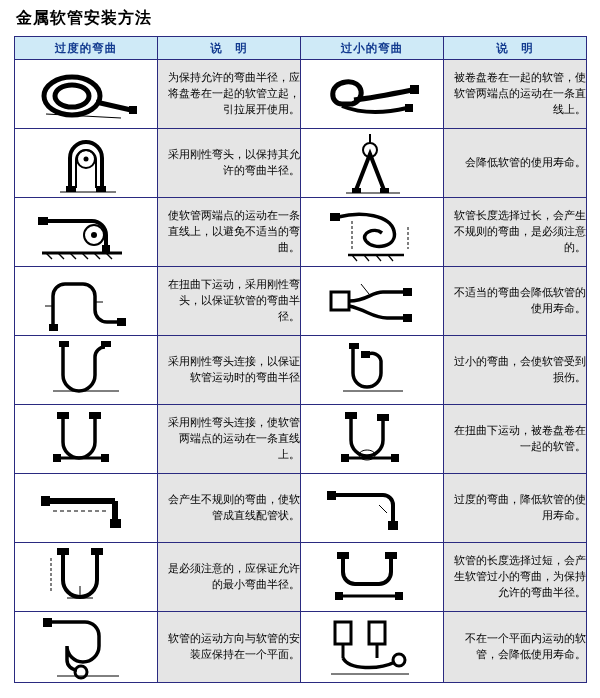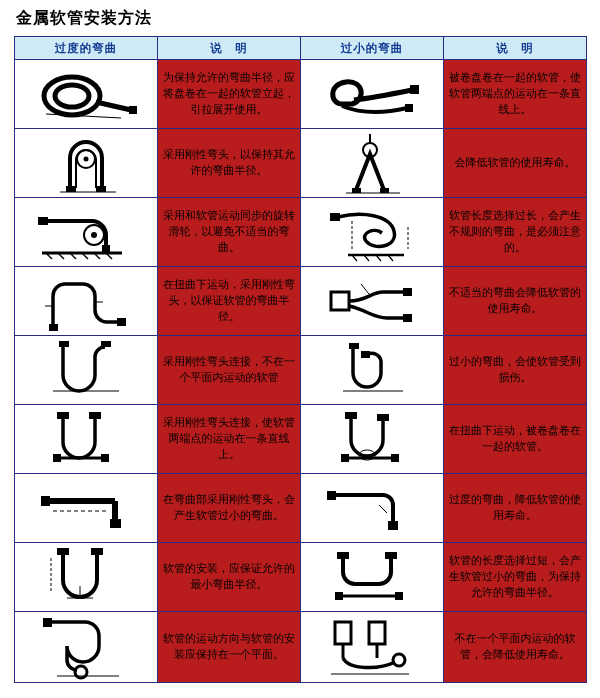--- a/index.html
+++ b/index.html
@@ -50,26 +50,26 @@
   }
   col.img-col { width: 143px; }
   col.txt-col { width: 143px; }
 
   td.img-cell {
     background: #ffffff;
     text-align: center;
     height: 68px;
   }
   td.txt-cell {
-    background: #b91c1c;
+    background: #e5e5e5;
     font-size: 11px;
     line-height: 16px;
     color: #000;
     padding: 4px 6px;
-    text-align: center;
+    text-align: right;
   }
   .fig {
     display: block;
     margin: 0 auto;
   }
   .fig svg { display: block; margin: 0 auto; }
 </style>
 </head>
 <body>
 
@@ -157,21 +157,21 @@
               <path d="M24 20 L70 20 A14 14 0 0 1 84 34 L84 46" fill="none" stroke="#000" stroke-width="4"></path>
               <circle cx="72" cy="34" r="10" fill="none" stroke="#000" stroke-width="2"></circle>
               <circle cx="72" cy="34" r="3" fill="#000"></circle>
               <rect x="16" y="16" width="10" height="8" fill="#000"></rect>
               <rect x="80" y="44" width="8" height="9" fill="#000"></rect>
               <path d="M20 52 L100 52" stroke="#000" stroke-width="3"></path>
               <path d="M24 52 l6 6 M36 52 l6 6 M48 52 l6 6 M60 52 l6 6 M72 52 l6 6 M84 52 l6 6" stroke="#000" stroke-width="1.4"></path>
             </svg>
           </span>
         </td>
-        <td class="txt-cell">采用和软管运动同步的旋转滑轮，以避免不适当的弯曲。</td>
+        <td class="txt-cell">使软管两端点的运动在一条直线上，以避免不适当的弯曲。</td>
         <td class="img-cell">
           <span class="fig">
             <svg width="128" height="62" viewBox="0 0 128 62">
               <path d="M30 16 C54 10 82 14 86 30 C90 46 66 50 58 40 C52 32 66 26 74 32" fill="none" stroke="#000" stroke-width="3.5"></path>
               <rect x="22" y="12" width="10" height="8" fill="#000"></rect>
               <path d="M40 54 L96 54" stroke="#000" stroke-width="2.5"></path>
               <path d="M44 54 l5 6 M56 54 l5 6 M68 54 l5 6 M80 54 l5 6" stroke="#000" stroke-width="1.2"></path>
               <path d="M44 20 L44 48 M100 26 L100 48" stroke="#000" stroke-width="1" stroke-dasharray="3,2"></path>
             </svg>
           </span>
@@ -211,21 +211,21 @@
           <span class="fig">
             <svg width="126" height="62" viewBox="0 0 126 62">
               <path d="M40 8 L40 36 A16 16 0 0 0 72 36 L72 18 A10 10 0 0 1 82 8" fill="none" stroke="#000" stroke-width="3.5"></path>
               <path d="M36 4 L46 4 M78 4 L88 4" stroke="#000" stroke-width="4"></path>
               <rect x="36" y="2" width="10" height="6" fill="#000"></rect>
               <rect x="78" y="2" width="10" height="6" fill="#000"></rect>
               <path d="M30 52 L96 52" stroke="#000" stroke-width="1"></path>
             </svg>
           </span>
         </td>
-        <td class="txt-cell">采用刚性弯头连接，不在一个平面内运动的软管</td>
+        <td class="txt-cell">采用刚性弯头连接，以保证软管运动时的弯曲半径</td>
         <td class="img-cell">
           <span class="fig">
             <svg width="126" height="62" viewBox="0 0 126 62">
               <path d="M44 8 L44 34 A14 14 0 0 0 72 34 L72 22 A9 9 0 0 0 58 16" fill="none" stroke="#000" stroke-width="3.5"></path>
               <rect x="40" y="4" width="10" height="6" fill="#000"></rect>
               <rect x="52" y="12" width="9" height="7" fill="#000"></rect>
               <path d="M34 52 L94 52" stroke="#000" stroke-width="1"></path>
             </svg>
           </span>
         </td>
@@ -267,21 +267,21 @@
           <span class="fig">
             <svg width="126" height="62" viewBox="0 0 126 62">
               <path d="M24 24 L92 24" stroke="#000" stroke-width="6" fill="none"></path>
               <path d="M92 24 L92 44" stroke="#000" stroke-width="6" fill="none"></path>
               <rect x="18" y="19" width="9" height="10" fill="#000"></rect>
               <rect x="87" y="42" width="11" height="9" fill="#000"></rect>
               <path d="M30 34 L86 34" stroke="#000" stroke-width="1" stroke-dasharray="4,3"></path>
             </svg>
           </span>
         </td>
-        <td class="txt-cell">在弯曲部采用刚性弯头，会产生软管过小的弯曲。</td>
+        <td class="txt-cell">会产生不规则的弯曲，使软管成直线配管状。</td>
         <td class="img-cell">
           <span class="fig">
             <svg width="126" height="62" viewBox="0 0 126 62">
               <path d="M24 18 L74 18 A10 10 0 0 1 84 28 L84 46" stroke="#000" stroke-width="4" fill="none"></path>
               <rect x="18" y="14" width="9" height="9" fill="#000"></rect>
               <rect x="79" y="44" width="10" height="9" fill="#000"></rect>
               <path d="M70 28 L78 36" stroke="#000" stroke-width="1"></path>
             </svg>
           </span>
         </td>
@@ -293,21 +293,21 @@
           <span class="fig">
             <svg width="126" height="62" viewBox="0 0 126 62">
               <path d="M40 8 L40 34 A17 17 0 0 0 74 34 L74 8" fill="none" stroke="#000" stroke-width="4"></path>
               <rect x="34" y="2" width="12" height="7" fill="#000"></rect>
               <rect x="68" y="2" width="12" height="7" fill="#000"></rect>
               <path d="M57 40 L57 52 M44 52 L70 52" stroke="#000" stroke-width="1"></path>
               <path d="M28 12 L28 46" stroke="#000" stroke-width="1" stroke-dasharray="3,2"></path>
             </svg>
           </span>
         </td>
-        <td class="txt-cell">软管的安装，应保证允许的最小弯曲半径。</td>
+        <td class="txt-cell">是必须注意的，应保证允许的最小弯曲半径。</td>
         <td class="img-cell">
           <span class="fig">
             <svg width="126" height="62" viewBox="0 0 126 62">
               <path d="M34 12 L34 26 A12 12 0 0 0 46 38 L70 38 A12 12 0 0 0 82 26 L82 12" fill="none" stroke="#000" stroke-width="4"></path>
               <rect x="28" y="6" width="12" height="7" fill="#000"></rect>
               <rect x="76" y="6" width="12" height="7" fill="#000"></rect>
               <path d="M30 50 L90 50" stroke="#000" stroke-width="3"></path>
               <rect x="26" y="46" width="8" height="8" fill="#000"></rect>
               <rect x="86" y="46" width="8" height="8" fill="#000"></rect>
             </svg>

